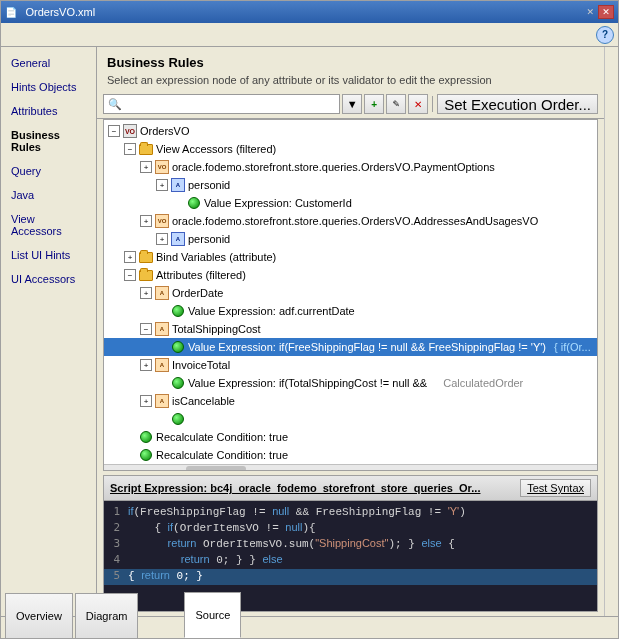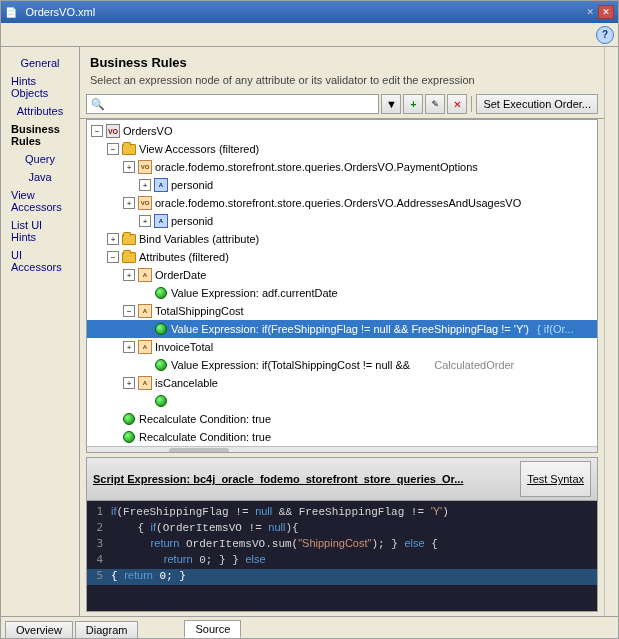--- a/index.html
+++ b/index.html
@@ -9,39 +9,39 @@
     
     
     .title-bar { background: linear-gradient(to bottom, #4a7ec5, #2a5eaa); height: 22px; display: flex; align-items: center; padding: 0 4px; color: white; font-size: 11px; }
     .title-bar-text { flex: 1; padding-left: 4px; }
     .title-bar-close { width: 16px; height: 14px; background: #c75050; border: 1px solid #aa3333; display: flex; align-items: center; justify-content: center; color: white; font-size: 9px; cursor: pointer; }
     
     
     .main-content { display: flex; flex: 1; overflow: hidden; }
     
     
-    .left-nav { width: 79px; background: #ece9d8; border-right: 1px solid #a0a0a0; padding: 8px 4px; display: flex; flex-direction: column; gap: 2px; align-items: center; }
+    .left-nav { width: 96px; background: #ece9d8; border-right: 1px solid #a0a0a0; padding: 8px 4px; display: flex; flex-direction: column; gap: 8px; }
     .nav-item { padding: 2px 6px; cursor: pointer; color: #000080; font-size: 11px; }
     .nav-item.active { font-weight: bold; color: #000000; }
     
     
     .right-panel { flex: 1; display: flex; flex-direction: column; background: #ece9d8; }
     
     
     .panel-header { padding: 8px 10px 4px; }
     .panel-title { font-size: 13px; font-weight: bold; color: #000; margin-bottom: 4px; }
     .panel-subtitle { font-size: 11px; color: #444; }
     
     
     .toolbar { display: flex; align-items: center; padding: 4px 6px; gap: 2px; border-bottom: 1px solid #a0a0a0; }
     .search-box { flex: 1; height: 20px; border: 1px solid #999; background: white; display: flex; align-items: center; padding: 0 4px; }
     .search-box input { border: none; outline: none; flex: 1; font-size: 11px; background: transparent; color: #888; }
     .toolbar-btn { width: 20px; height: 20px; border: 1px solid #a0a0a0; background: linear-gradient(to bottom, #f5f5f5, #e0e0e0); display: flex; align-items: center; justify-content: center; cursor: pointer; font-size: 10px; }
     .toolbar-separator { width: 1px; height: 16px; background: #a0a0a0; margin: 0 2px; }
-    .set-exec-btn { height: 20px; padding: 0 6px; border: 1px solid #a0a0a0; background: linear-gradient(to bottom, #f5f5f5, #e0e0e0); cursor: pointer; white-space: nowrap; font-size: 11px; }
+    .set-exec-btn { height: 20px; padding: 0 6px; border: 1px solid #a0a0a0; background: linear-gradient(to bottom, #f5f5f5, #e0e0e0); cursor: pointer; white-space: nowrap; font-size: 15px; }
     
     
     .tree-area { flex: 1; overflow: auto; padding: 2px 0; background: white; border: 1px solid #a0a0a0; margin: 0 6px 4px; font-size: 11px; }
     
     .tree-node { display: flex; align-items: center; padding: 1px 0; white-space: nowrap; cursor: pointer; min-height: 16px; }
     .tree-node.selected { background: #3277c8; color: white; }
     .tree-node.selected .node-label { color: white; }
     
     .indent { display: inline-block; width: 16px; flex-shrink: 0; }
     .expand-btn { width: 12px; height: 12px; border: 1px solid #808080; background: white; display: inline-flex; align-items: center; justify-content: center; font-size: 8px; cursor: pointer; flex-shrink: 0; margin-right: 2px; color: #000; }
@@ -60,33 +60,33 @@
     .icon-xml { background: #ffe0b0; border: 1px solid #c08040; width: 14px; height: 14px; font-size: 6px; display: flex; align-items: center; justify-content: center; color: #804000; font-weight: bold; }
     
     .icon-attr { background: #c0d8ff; border: 1px solid #4060c0; width: 14px; height: 14px; font-size: 6px; display: flex; align-items: center; justify-content: center; color: #002080; font-weight: bold; }
     
     .node-label { font-size: 11px; color: #000; }
     
     
     .script-area { margin: 0 6px 4px; border: 1px solid #a0a0a0; }
     .script-header { background: linear-gradient(to bottom, #e8e8e8, #d0d0d0); border-bottom: 1px solid #a0a0a0; padding: 3px 6px; display: flex; align-items: center; justify-content: space-between; text-decoration: underline; }
     .script-title { font-size: 11px; font-weight: bold; color: #000; }
-    .test-syntax-btn { height: 36px; padding: 0 6px; border: 1px solid #a0a0a0; background: linear-gradient(to bottom, #f5f5f5, #e0e0e0); cursor: pointer; font-size: 11px; }
+    .test-syntax-btn { height: 18px; padding: 0 6px; border: 1px solid #a0a0a0; background: linear-gradient(to bottom, #f5f5f5, #e0e0e0); cursor: pointer; font-size: 11px; }
     
     .script-content { background: #1e1e2e; padding: 4px 0; min-height: 110px; }
     .code-line { display: flex; align-items: flex-start; min-height: 16px; }
     .line-num { width: 24px; text-align: right; padding-right: 8px; color: #888; font-family: monospace; font-size: 11px; flex-shrink: 0; }
     .line-code { font-family: 'Courier New', monospace; font-size: 11px; color: #d4d4d4; white-space: pre; }
     .code-keyword { color: #569cd6; }
     .code-string { color: #ce9178; }
     .code-highlight-line { background: #264f78; }
     
     
     .bottom-tabs { height: 22px; background: #ece9d8; border-top: 1px solid #a0a0a0; display: flex; align-items: flex-end; padding: 0 4px; }
-    .bottom-tab { padding: 2px 10px; border: 1px solid #a0a0a0; border-bottom: none; background: linear-gradient(to bottom, #f5f5f5, #e0e0e0); cursor: pointer; font-size: 11px; margin-right: 2px; }
+    .bottom-tab { padding: 16px 10px; border: 1px solid #a0a0a0; border-bottom: none; background: linear-gradient(to bottom, #f5f5f5, #e0e0e0); cursor: pointer; font-size: 11px; margin-right: 2px; }
     .bottom-tab.active { background: white; border-bottom: 1px solid white; margin-left: 44px; }
     
     
     .help-btn { width: 18px; height: 18px; border: 1px solid #4080c0; background: #c0d8ff; border-radius: 50%; display: flex; align-items: center; justify-content: center; font-size: 10px; font-weight: bold; color: #004080; cursor: pointer; margin-left: auto; }
 
     .top-bar { display: flex; align-items: center; background: #ece9d8; border-bottom: 1px solid #a0a0a0; padding: 2px 4px; height: 24px; }
     
     .vertical-scroll { width: 14px; background: #ece9d8; border-left: 1px solid #c0c0c0; }
   </style>
 </head>
@@ -175,20 +175,32 @@
             <div class="indent"></div>
             <div class="indent"></div>
           <div class="indent" style="width:4px; border-left:1px solid #888;"></div>
           <div class="expand-btn">+</div>
           <div class="node-icon">
               <div class="icon-attr">A</div>
             </div>
           <span class="node-label">personid</span>
         </div>
 
+        <div class="tree-node">
+          <div class="indent"></div>
+            <div class="indent"></div>
+            <div class="indent"></div>
+            <div class="indent"></div>
+          <div class="indent" style="width:4px; border-left:1px dotted #888;"></div>
+          <div class="expand-placeholder"></div>
+          <div class="node-icon">
+              <div class="icon-green-circle"></div>
+            </div>
+          <span class="node-label">Value Expression: CustomerId</span>
+        </div>
 
         <div class="tree-node">
           <div class="indent"></div>
             <div class="indent"></div>
           <div class="indent" style="width:4px; border-left:1px solid #888;"></div>
           <div class="expand-btn">+</div>
           <div class="node-icon">
               <div class="icon-xml">VO</div>
             </div>
           <span class="node-label">oracle.fodemo.storefront.store.queries.OrdersVO.AddressesAndUsagesVO</span>
@@ -287,21 +299,21 @@
         <div class="tree-node">
           <div class="indent"></div>
             <div class="indent"></div>
             <div class="indent"></div>
           <div class="indent" style="width:4px; border-left:1px dotted #888;"></div>
           <div class="expand-placeholder"></div>
           <div class="node-icon">
               <div class="icon-green-circle"></div>
             </div>
           <span class="node-label">Value Expression: if(TotalShippingCost != null &amp;&amp;</span>
-          <span style="color:#888; margin-left:24px;">CalculatedOrder</span>
+          <span style="color:#888; margin-left:16px;">CalculatedOrder</span>
         </div>
 
         <div class="tree-node">
           <div class="indent"></div>
             <div class="indent"></div>
           <div class="indent" style="width:4px; border-left:1px solid #888;"></div>
           <div class="expand-btn">+</div>
           <div class="node-icon">
               <div class="icon-xml">A</div>
             </div>

